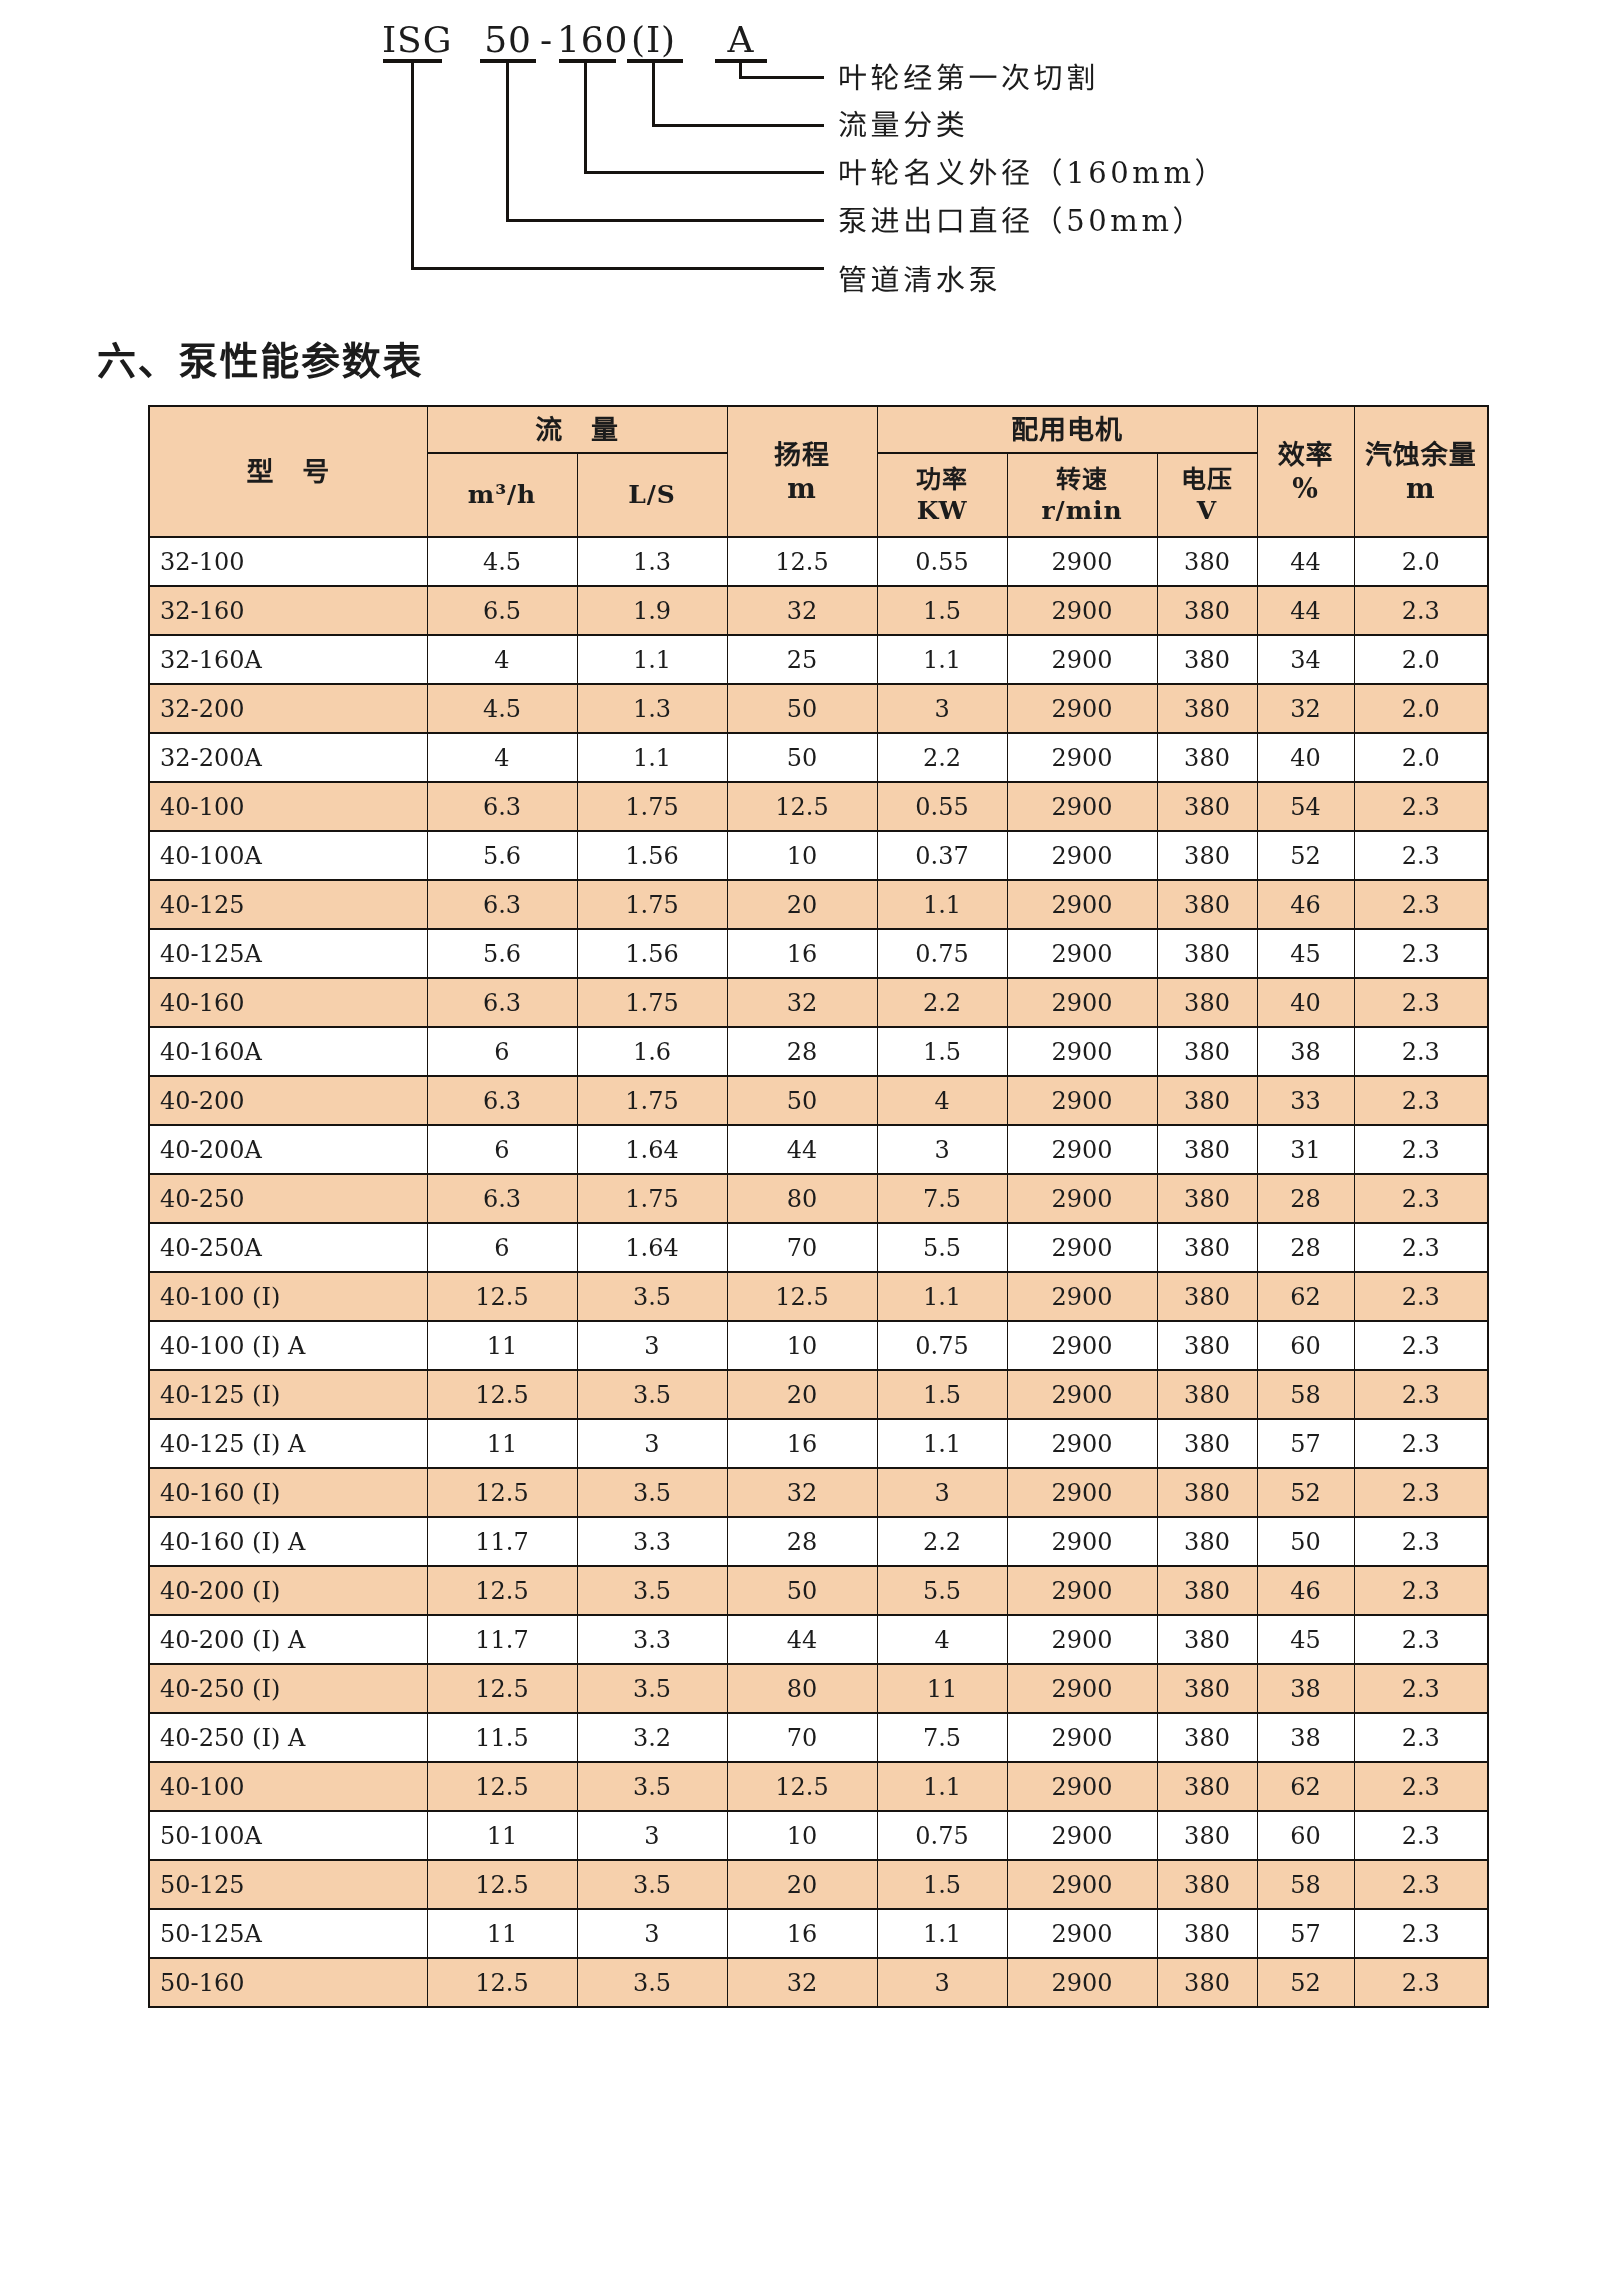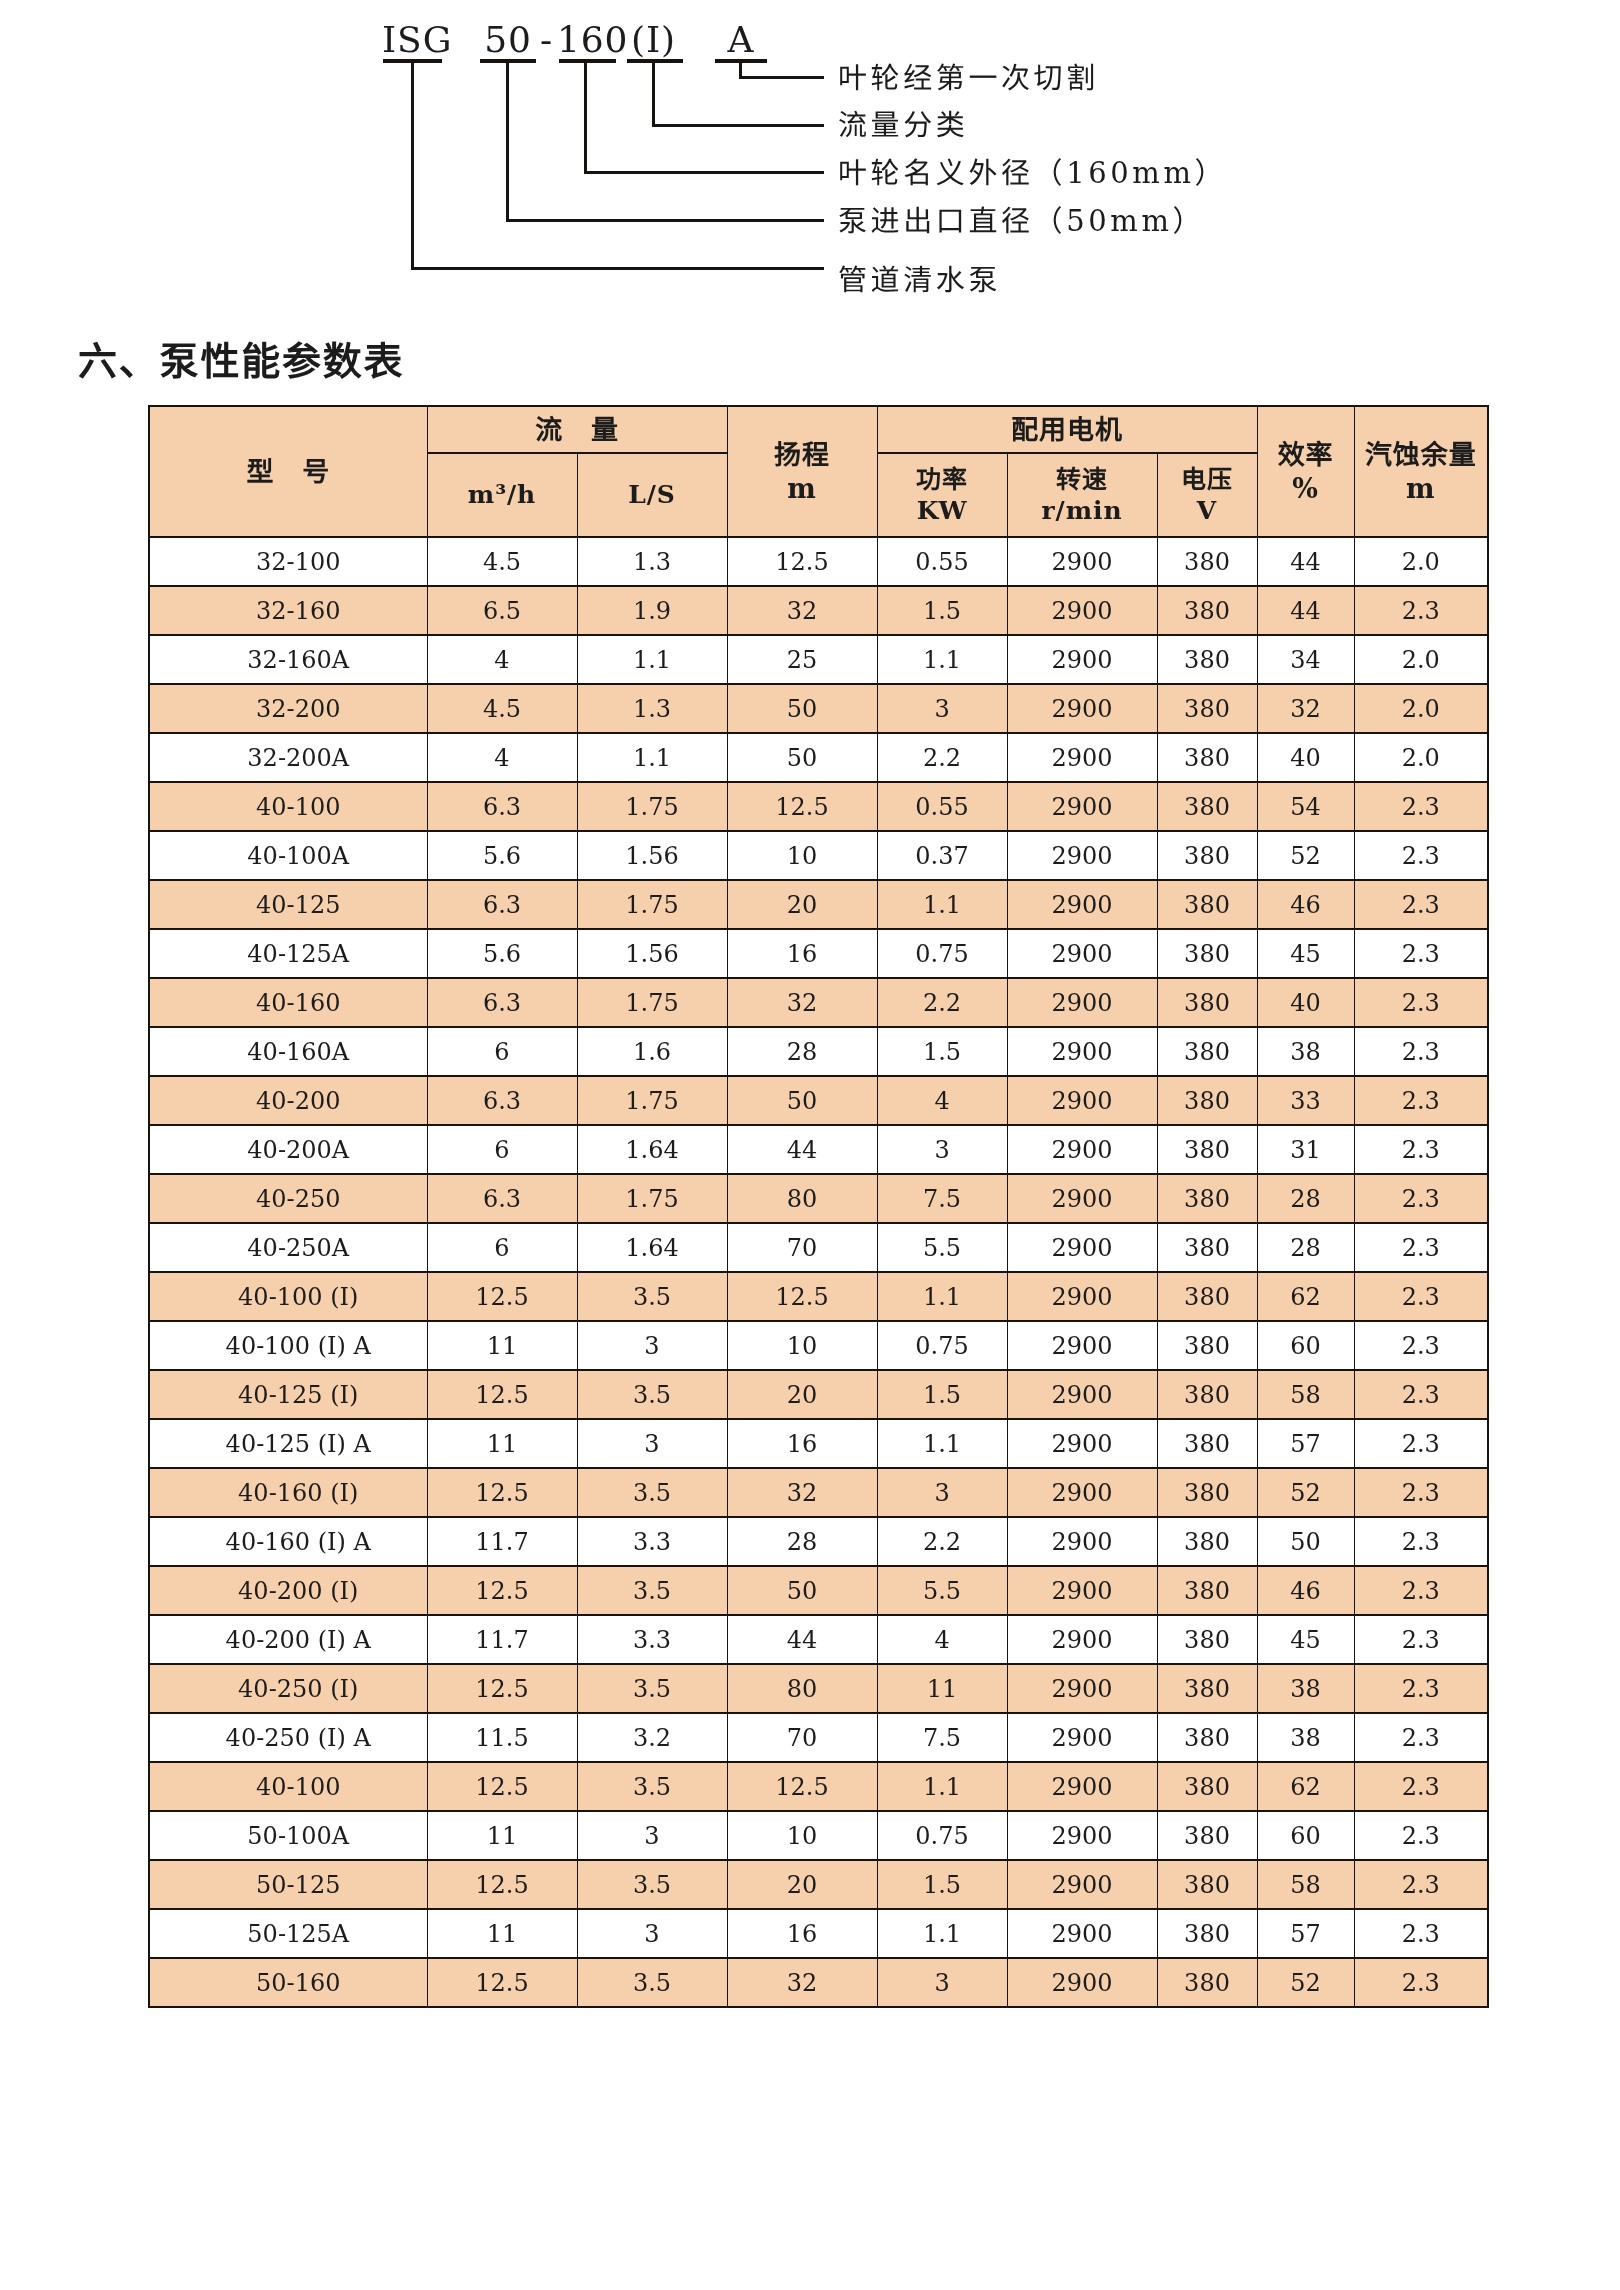--- a/index.html
+++ b/index.html
@@ -22,21 +22,21 @@
   }
   .underline{position:absolute;top:59px;height:3.6px;background:var(--border);}
   .line-v{position:absolute;width:2.7px;background:var(--border);}
   .line-h{position:absolute;height:2.7px;background:var(--border);}
   .diagram-label{
     position:absolute;left:838px;font-size:29px;line-height:34px;
     letter-spacing:3.6px;white-space:nowrap;
   }
   
   .section-title{
-    position:absolute;left:78px;top:330px;
+    position:absolute;left:97px;top:330px;
     font-family:"DejaVu Sans","Liberation Sans",sans-serif;
     font-weight:700;font-size:39px;letter-spacing:1.8px;white-space:nowrap;
   }
   
   table.pump{
     position:absolute;left:148px;top:405px;width:1341px;
     border-collapse:collapse;table-layout:fixed;
     border:2.7px solid var(--border);
   }
   .pump th,.pump td{
@@ -50,21 +50,21 @@
     font-weight:700;font-size:27px;line-height:1.25;
     letter-spacing:0.9px;
   }
   .pump thead .sub{font-size:25px;}
   .pump thead .unit{font-weight:700;}
   .pump tr.hrow-a{height:47px;}
   .pump tr.hrow-b{height:84px;}
   .pump tbody tr{height:49px;}
   .pump tbody td{font-size:24px;background:#ffffff;}
   .pump tbody tr:nth-child(even) td{background:var(--stripe);}
-  .pump tbody td.model{text-align:center;padding-left:20px;white-space:nowrap;}
+  .pump tbody td.model{text-align:left;padding-left:10px;white-space:nowrap;}
 </style>
 </head>
 <body>
 
 <div class="diagram">
 
   <div class="code-part" style="left:382px;width:64px;">ISG</div>
   <div class="code-part" style="left:480px;width:56px;">50</div>
   <div class="code-part" style="left:532px;width:29px;">-</div>
   <div class="code-part" style="left:557px;width:61px;">160</div>

